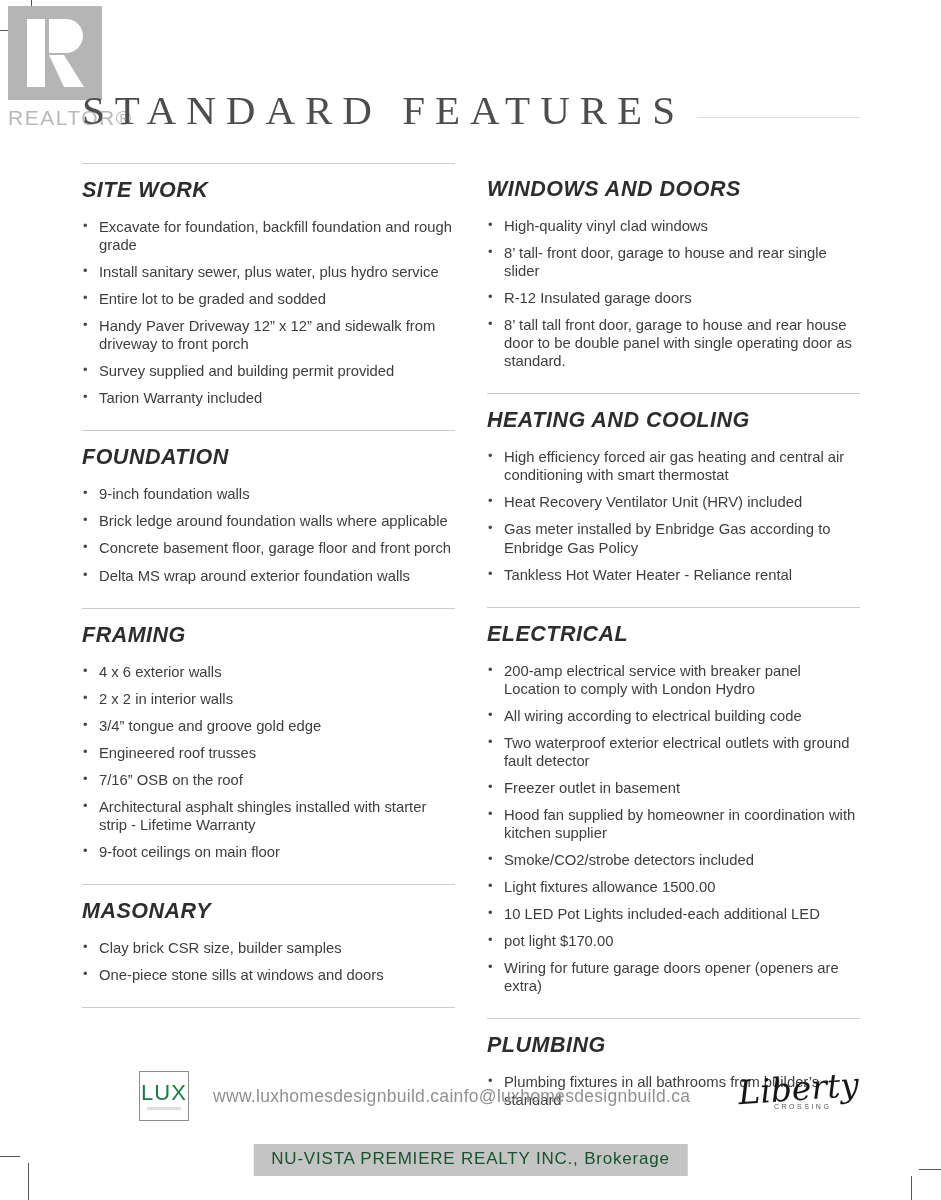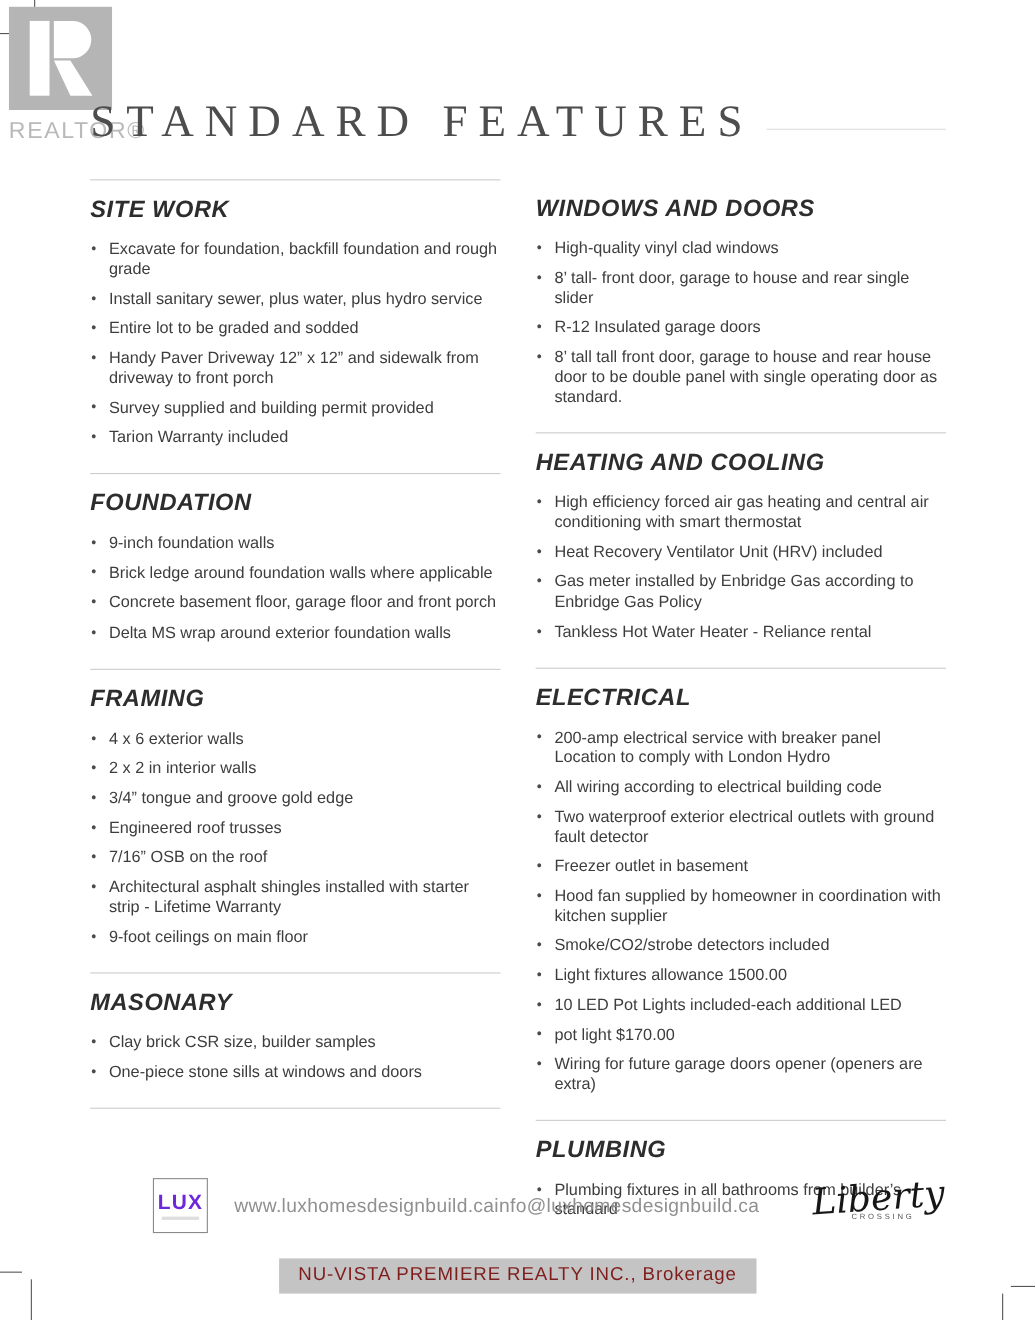--- a/index.html
+++ b/index.html
@@ -30,34 +30,34 @@
   ul.items{list-style:none;margin:0;padding:0;}
   ul.items li{position:relative;padding-left:17px;margin-bottom:9px;
               font-size:14.8px;line-height:1.22;color:#3d3d3d;}
   ul.items li::before{content:"•";position:absolute;left:1px;top:0;color:#4a4a4a;font-size:13px;}
   hr.divider{border:none;border-top:1px solid #ccc;margin:23px 0 0 0;}
 
   
   .lux-box{position:absolute;left:139px;top:1071px;width:48px;height:48px;
            border:1.5px solid #8a8a8a;display:flex;flex-direction:column;
            align-items:center;justify-content:center;}
-  .lux-text{font-size:19px;font-weight:700;letter-spacing:1px;color:#6d28d9;line-height:1;}
+  .lux-text{font-size:22px;font-weight:400;letter-spacing:1px;color:#15803d;line-height:1;}
   .lux-sub{width:34px;height:3px;margin-top:3px;background:#dedede;}
 
   .footer-links{position:absolute;left:213px;top:1086px;display:flex;
                 font-size:17.5px;font-weight:300;letter-spacing:0.3px;color:#909090;}
 
   .liberty{position:absolute;left:736px;top:1072px;width:125px;text-align:center;}
   .liberty-script{font-family:"DejaVu Serif",serif;font-style:italic;font-size:33px;
                   color:#161616;line-height:1;transform:rotate(-4deg);display:block;}
   .liberty-sub{display:block;font-size:7px;letter-spacing:2.5px;color:#555;
                margin:-2px 0 0 38px;text-align:left;}
 
   .band{position:absolute;left:50%;top:1144px;transform:translateX(-50%);
-        background:#c4c4c4;color:#7f1d1d;padding:5px 18px 7px 18px;
+        background:#c4c4c4;color:#14532d;padding:5px 18px 7px 18px;
         font-size:17px;letter-spacing:0.8px;white-space:nowrap;}
 </style>
 </head>
 <body>
 
 <div class="page">
 
   <div class="crop" style="left:31px;top:0;width:1px;height:20px;"></div>
   <div class="crop" style="left:0;top:30px;width:22px;height:1px;"></div>
   <div class="crop" style="left:0;top:1156px;width:20px;height:1px;"></div>

